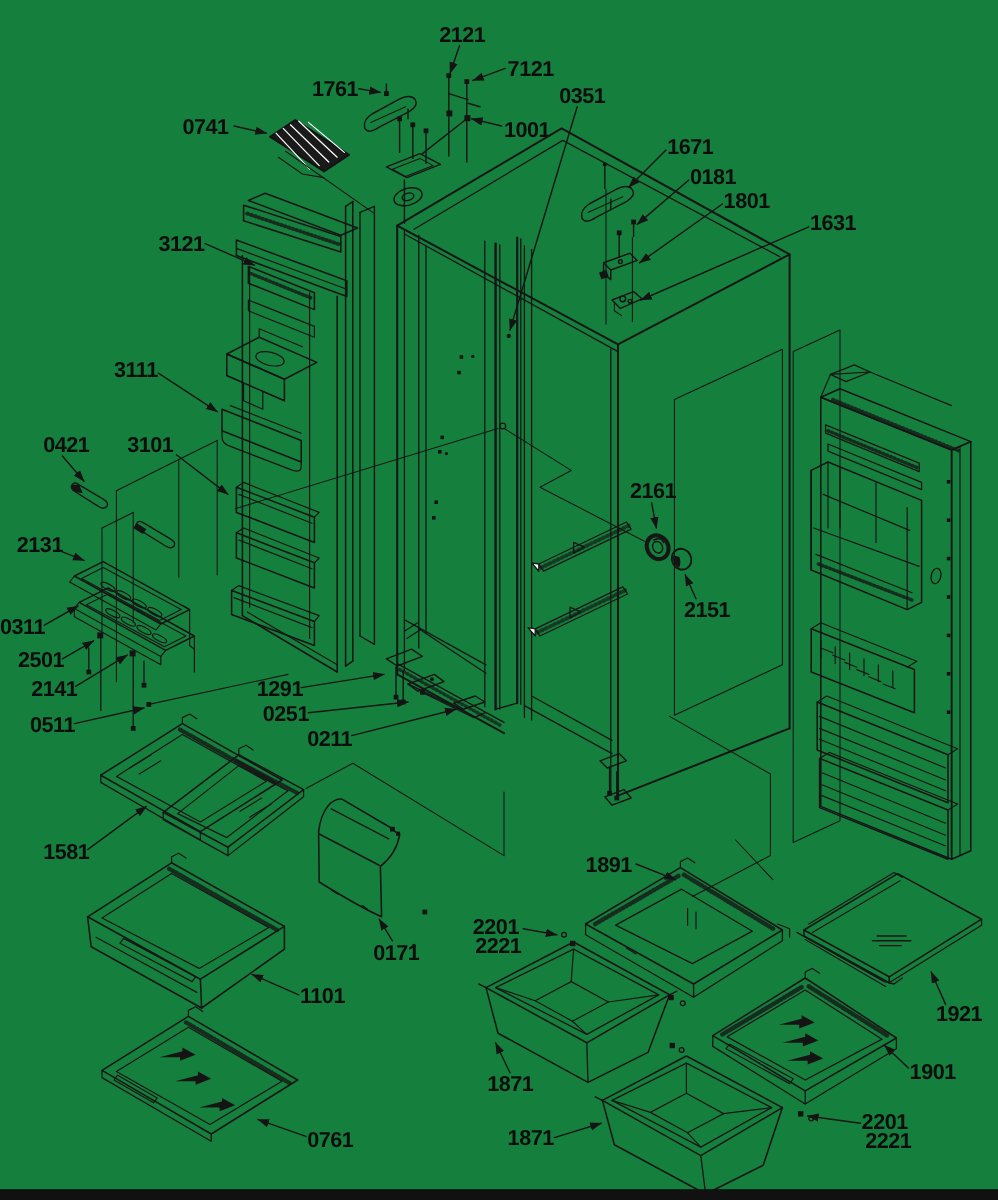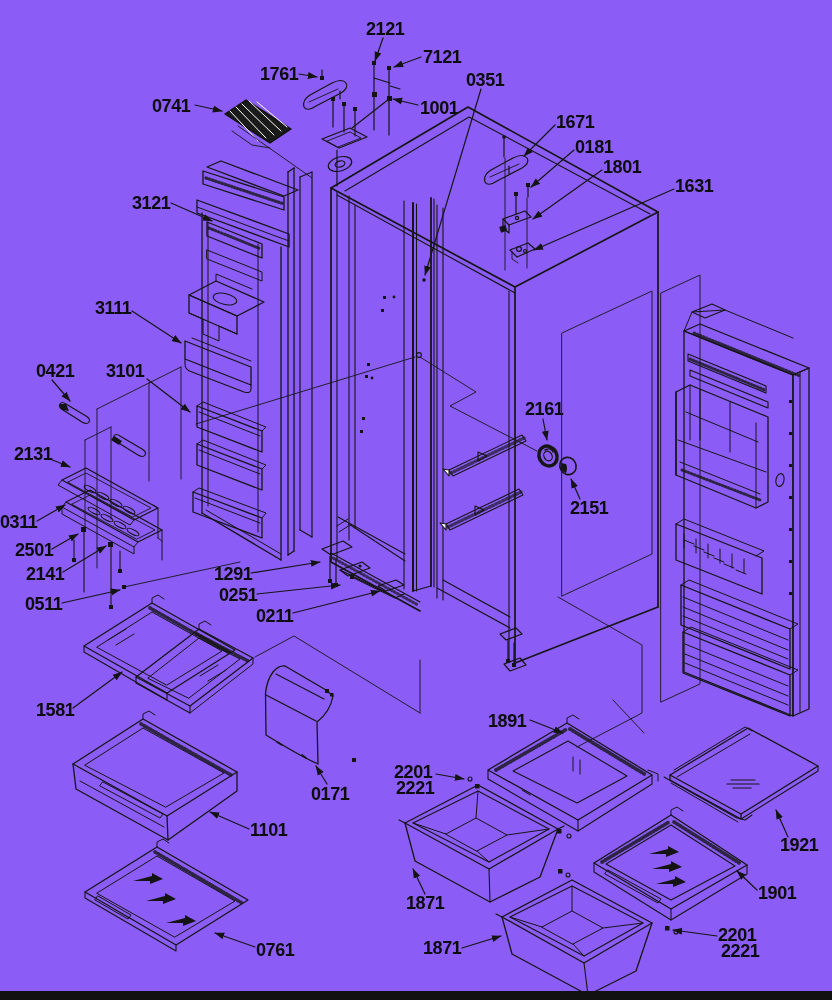--- a/index.html
+++ b/index.html
@@ -1,16 +1,16 @@
 <!DOCTYPE html>
 <html><head>
 <meta charset="utf-8">
 <style>
   html,body{margin:0;padding:0;background:#ffffff;}
-  .wrap{position:relative;width:832px;height:1000px;background:#8b5cf6;overflow:hidden;text-align:right;}
+  .wrap{position:relative;width:832px;height:1000px;background:#15803d;overflow:hidden;text-align:right;}
   svg{position:absolute;left:0;top:0;}
   text{fill:#0d0d0d;font-family:"Liberation Sans", sans-serif;font-weight:bold;font-size:18px;letter-spacing:-0.4px;}
 </style>
 </head>
 <body>
 <div class="wrap">
 <svg width="832" height="1000" viewBox="0 0 832 1000">
 <defs>
 <marker id="a" viewBox="0 0 10 10" refX="9" refY="5" markerWidth="8.5" markerHeight="8.5" orient="auto-start-reverse">
           <path d="M0,1.6 L9.6,5 L0,8.4 z" fill="#141414"></path>

